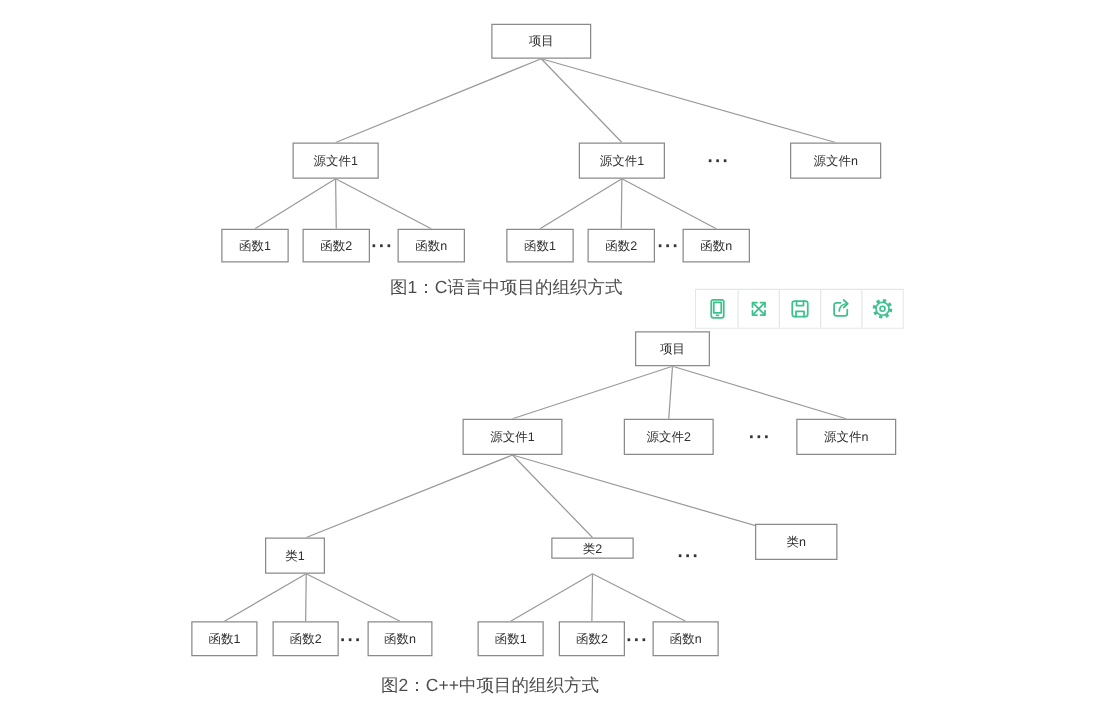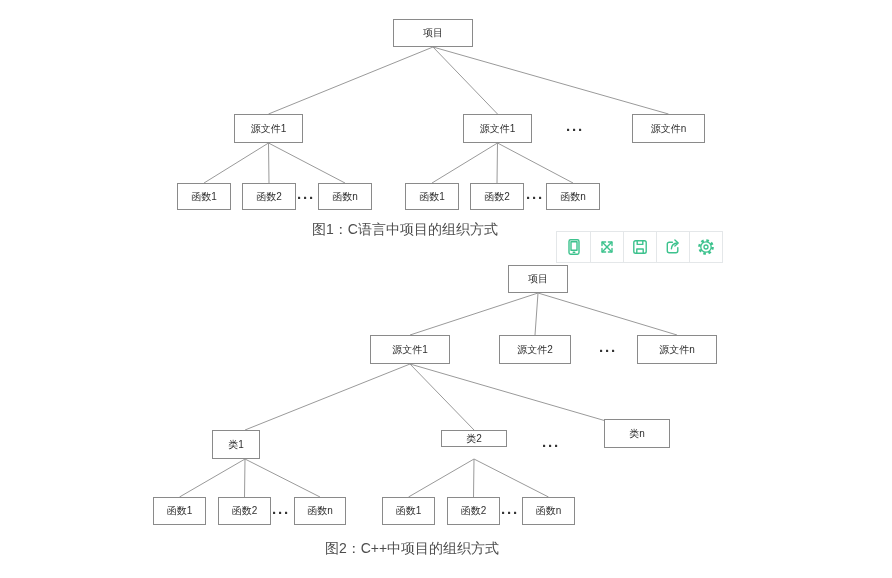--- a/index.html
+++ b/index.html
@@ -175,14 +175,14 @@
         <span>
           <svg width="20" height="20" viewBox="0 0 20 20" fill="none" stroke="#3cc28d">
             <circle cx="10" cy="10" r="6.6" stroke-width="2.5" stroke-dasharray="2.6 2.6"></circle>
             <circle cx="10" cy="10" r="5.2" stroke-width="1.3"></circle>
             <circle cx="10" cy="10" r="2" stroke-width="1.3"></circle>
           </svg>
         </span>
       </button>
     </div>
 
-  <div class="caption" style="left:412px; top:540px;">图2：C++中项目的组织方式</div>
+  <div class="caption" style="left:392px; top:540px;">图2：C++中项目的组织方式</div>
 </div>
 
 </body></html>

